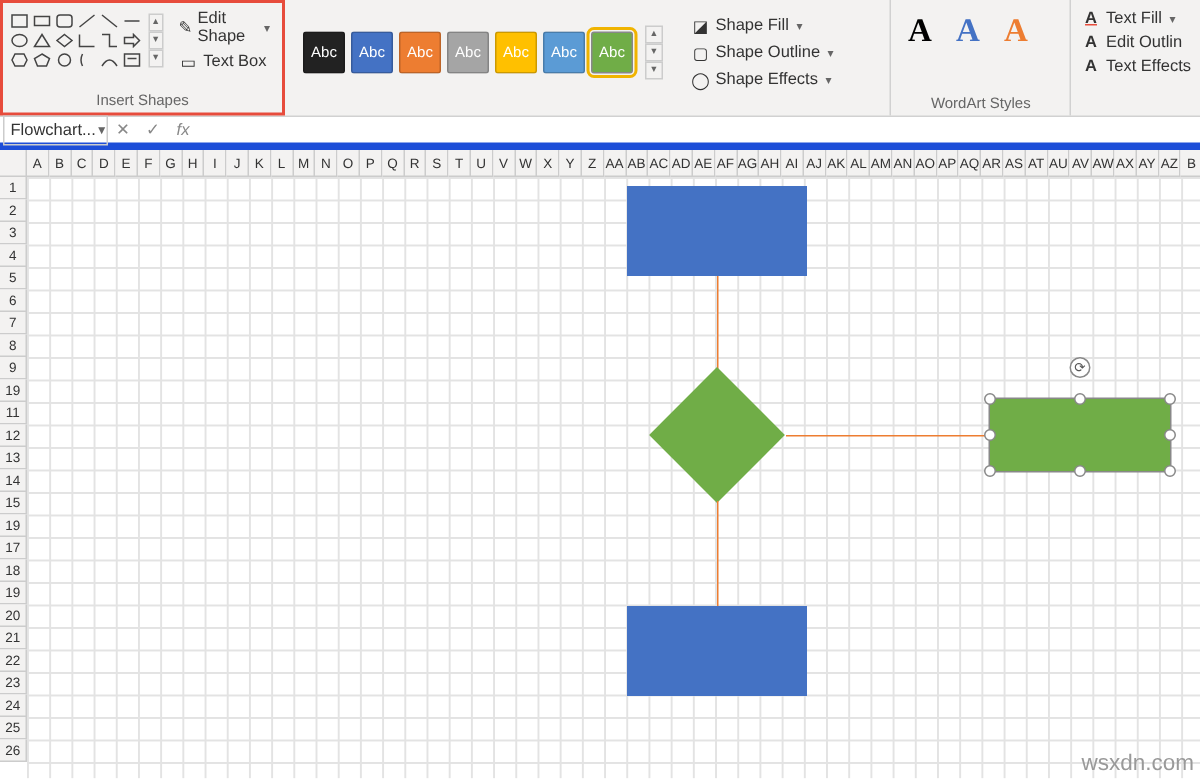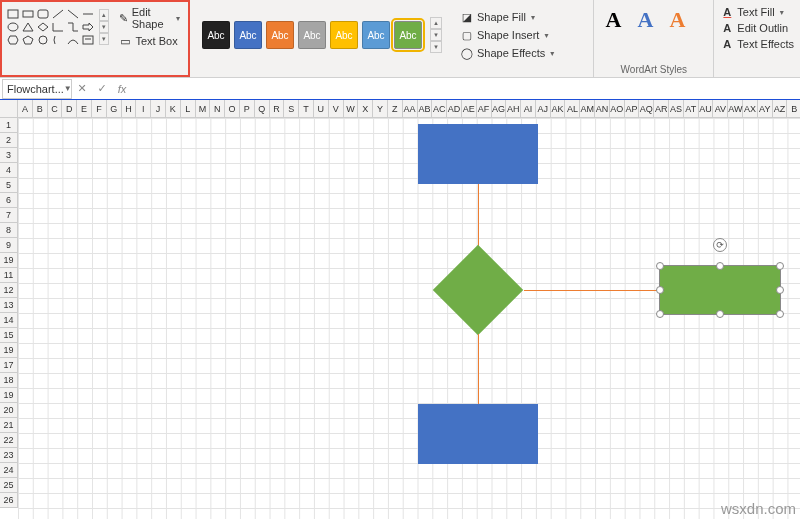--- a/index.html
+++ b/index.html
@@ -25,21 +25,21 @@
 .style-swatch.sel { outline: 2px solid #f0b400; outline-offset: 1px; border:1px solid #888; background:#70ad47; }
 .style-col { display: flex; flex-direction: column; margin-left: 8px; }
 .wordart { width: 120px; display:flex; flex-direction:column; }
 .wa-body { display:flex; align-items:center; gap:4px; padding-top:4px; }
 .wa-gallery { display:flex; gap:2px; }
 .wa-a { width:30px; height:28px; display:flex; align-items:center; justify-content:center; font-family: "Times New Roman", serif; font-size:22px; font-weight:bold; cursor:pointer;}
 .wa-col { display:flex; flex-direction:column; font-size:10px; }
 .launcher { font-size:9px; color:#666; text-align:right; padding-right:4px; cursor:pointer;}
 .group-bottom { display:flex; justify-content:space-between; align-items:center;}
 
-.namebar { height: 22px; display:flex; align-items:center; border-bottom:1px solid #1d4ed8; background:#fff; }
+.namebar { height: 22px; display:flex; align-items:center; border-bottom:5px solid #1d4ed8; background:#fff; }
 .namebox { width: 70px; height:20px; border:1px solid #ccc; margin-left:2px; padding:0 4px; display:flex; align-items:center; justify-content:space-between; font-size:11px; color:#333;}
 .fx-btn { width:20px; text-align:center; color:#888; cursor:pointer; }
 .fx-input { flex:1; border:none; outline:none; font-size:11px; padding-left:4px; }
 
 .sheet { position: relative; height: calc(519px - 78px - 22px); overflow:hidden; background:#fff; }
 .corner { position:absolute; left:0; top:0; width:18px; height:18px; background:#f3f2f1; border-right:1px solid #ccc; border-bottom:1px solid #ccc; }
 .col-headers { position:absolute; left:18px; top:0; height:18px; display:flex; }
 .col-h { width:14.8px; border-right:1px solid #ccc; border-bottom:1px solid #ccc; background:#f3f2f1; font-size:9px; text-align:center; line-height:18px; color:#333; cursor:pointer;}
 .row-headers { position:absolute; left:0; top:18px; width:18px; }
 .row-h { height:15px; border-bottom:1px solid #ccc; border-right:1px solid #ccc; background:#f3f2f1; font-size:9px; text-align:center; line-height:15px; color:#333; cursor:pointer;}
@@ -173,20 +173,21 @@
         <div class="ribbon-btn caret">
             <span class="icon-sm">✎</span>
             <span>Edit Shape</span>
           </div>
         <div class="ribbon-btn">
             <span class="icon-sm">▭</span>
             <span>Text Box</span>
           </div>
       </div>
     </div>
+    <div class="ribbon-group-label">Insert Shapes</div>
   </div>
 
   <div class="ribbon-group shape-styles">
     <div class="styles-body">
       <div class="style-gallery" id="style-gallery">
           <div class="style-swatch" style="background: rgb(34, 34, 34);">Abc</div>
           <div class="style-swatch" style="background: rgb(68, 114, 196);">Abc</div>
           <div class="style-swatch" style="background: rgb(237, 125, 49);">Abc</div>
           <div class="style-swatch" style="background: rgb(165, 165, 165);">Abc</div>
           <div class="style-swatch" style="background: rgb(255, 192, 0);">Abc</div>
@@ -198,21 +199,21 @@
         <div class="gallery-btn">▾</div>
         <div class="gallery-btn">▾</div>
       </div>
       <div class="style-col">
         <div class="ribbon-btn caret">
             <span class="icon-sm">◪</span>
             <span>Shape Fill</span>
           </div>
         <div class="ribbon-btn caret">
             <span class="icon-sm">▢</span>
-            <span>Shape Insert</span>
+            <span>Shape Outline</span>
           </div>
         <div class="ribbon-btn caret">
             <span class="icon-sm">◯</span>
             <span>Shape Effects</span>
           </div>
       </div>
     </div>
   </div>
 
   <div class="ribbon-group wordart">

